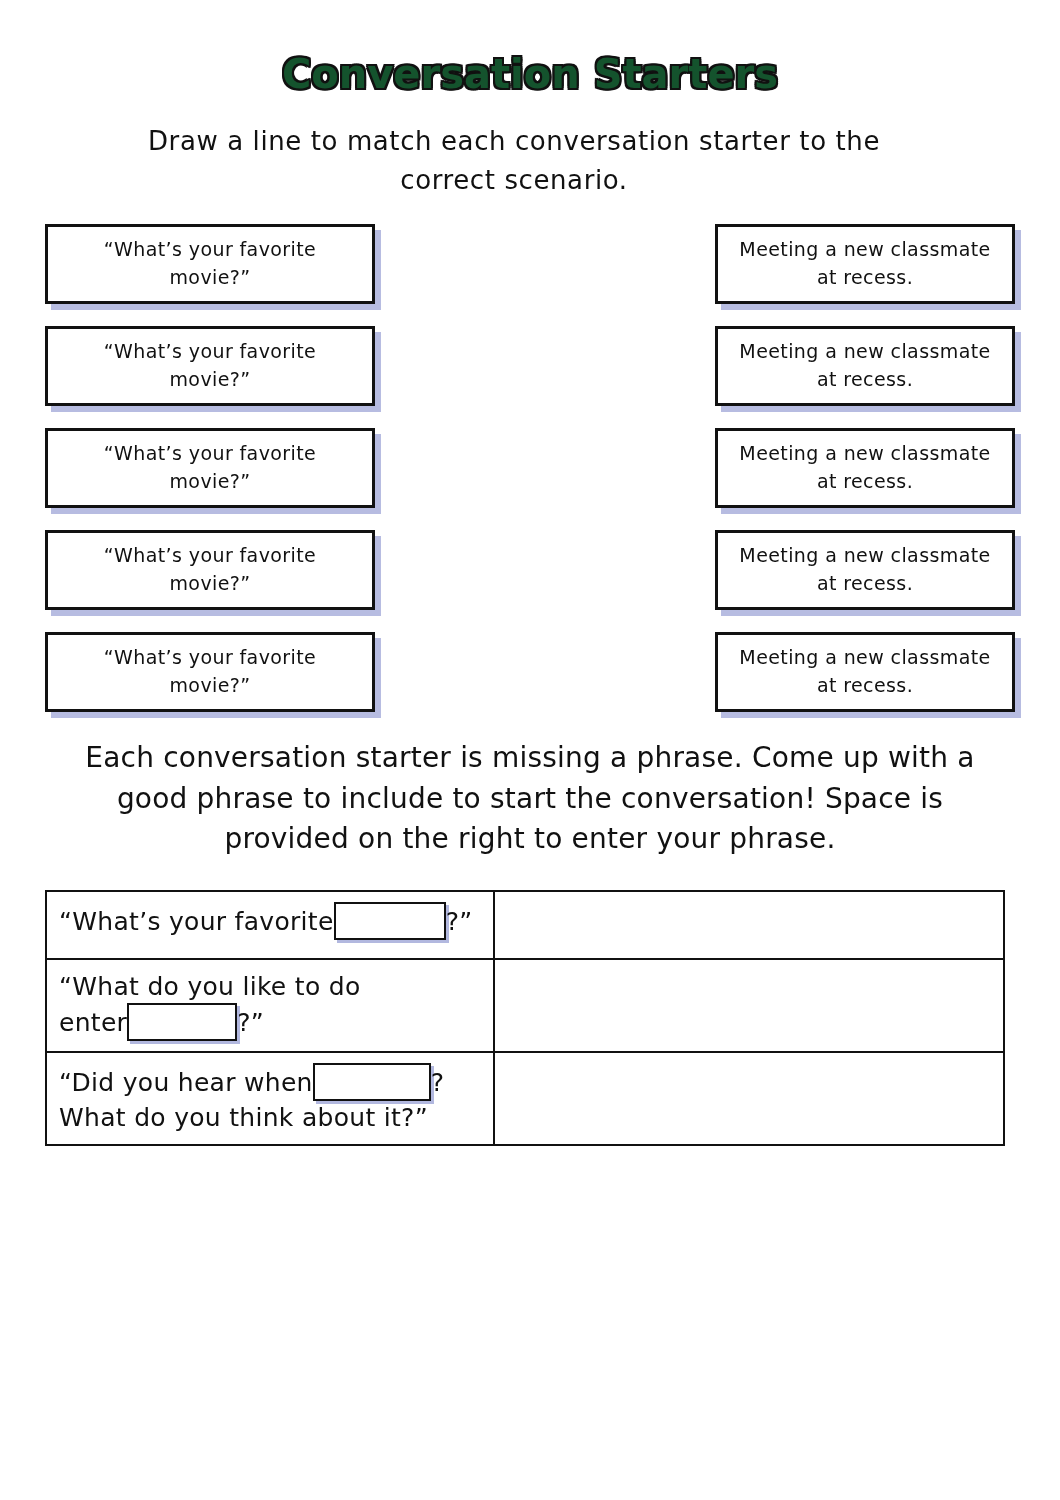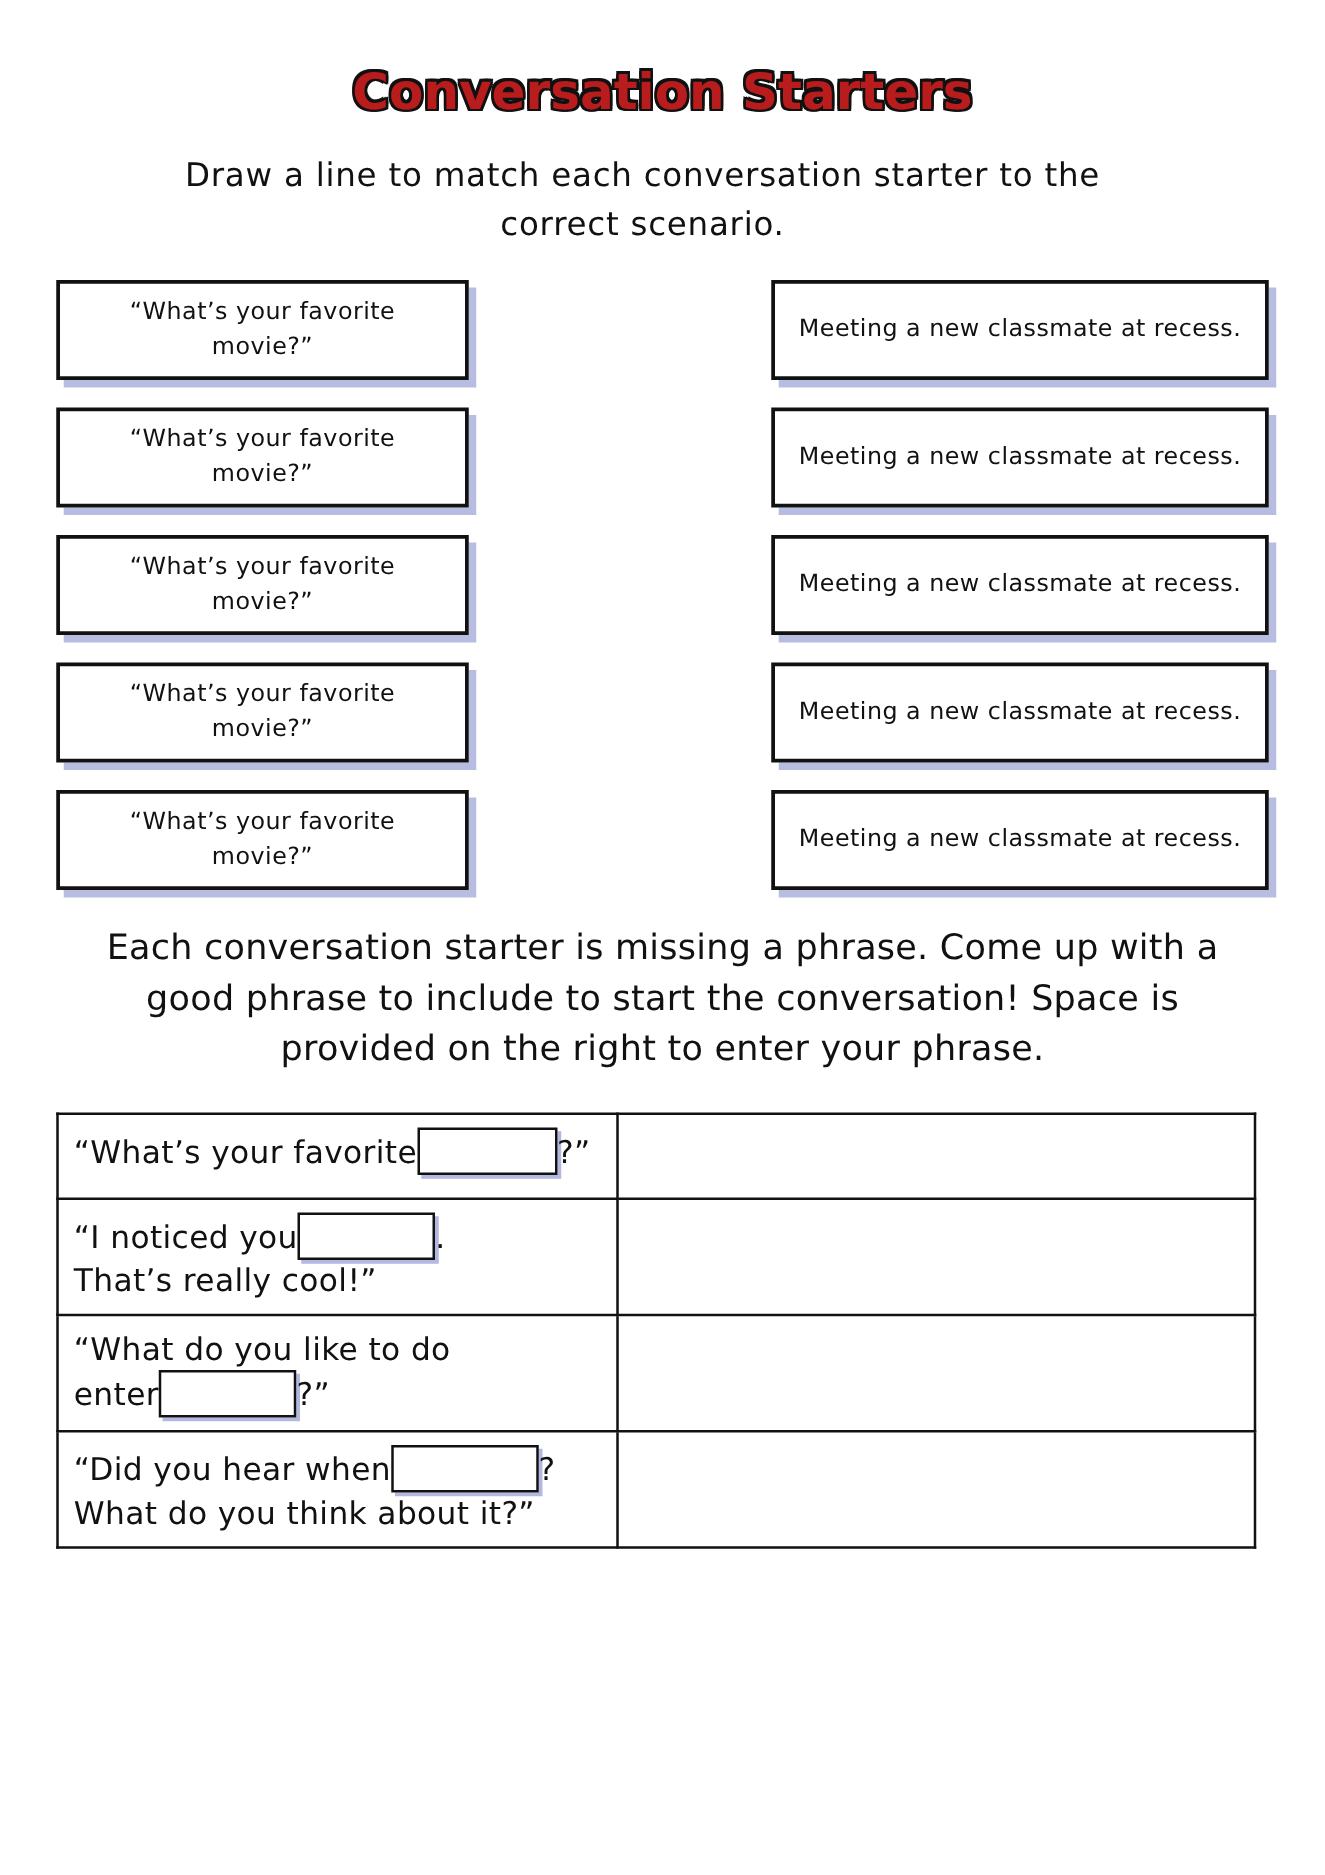--- a/index.html
+++ b/index.html
@@ -40,21 +40,21 @@
     text-shadow:
       2px 0 0 #111, -2px 0 0 #111, 0 2px 0 #111, 0 -2px 0 #111,
       2px 2px 0 #111, -2px 2px 0 #111, 2px -2px 0 #111, -2px -2px 0 #111;
   }
   .sub-title {
     font-family: "DejaVu Sans", sans-serif;
     font-size: 40px;
     font-weight: 700;
     line-height: 1.1;
     margin-top: 6px;
-    color: #b91c1c;
+    color: #14532d;
     -webkit-text-stroke: 2.5px #111111;
     paint-order: stroke fill;
     text-shadow:
       2px 0 0 #111, -2px 0 0 #111, 0 2px 0 #111, 0 -2px 0 #111,
       2px 2px 0 #111, -2px 2px 0 #111, 2px -2px 0 #111, -2px -2px 0 #111;
   }
 
   
   .instructions {
     text-align: center;
@@ -77,21 +77,21 @@
     display: flex;
     justify-content: space-between;
     gap: 0;
   }
   .match-col {
     width: 330px;
     display: flex;
     flex-direction: column;
     gap: 22px;
   }
-  .match-col.right { width: 398px; }
+  .match-col.right { width: 300px; }
 
   .match-box {
     border: 3px solid #111111;
     background: #ffffff;
     box-shadow: 6px 6px 0 rgba(170,176,220,0.85);
     min-height: 80px;
     display: flex;
     align-items: center;
     justify-content: center;
     text-align: center;
@@ -171,29 +171,20 @@
     <tbody>
       <tr>
         <td class="prompt">
           <span class="prompt-line">
             <span>“What’s your favorite</span><span class="blank w1"></span><span>?”</span>
           </span>
         </td>
         <td class="answer"></td>
       </tr>
 
-      <tr>
-        <td class="prompt">
-          <span class="prompt-line">
-            <span>“I noticed you</span><span class="blank w2"></span><span>.</span>
-          </span>
-          <span class="prompt-line">That’s really cool!”</span>
-        </td>
-        <td class="answer"></td>
-      </tr>
 
       <tr>
         <td class="prompt">
           <span class="prompt-line">“What do you like to do</span>
           <span class="prompt-line">
             <span>enter</span><span class="blank w3"></span><span>?”</span>
           </span>
         </td>
         <td class="answer"></td>
       </tr>

